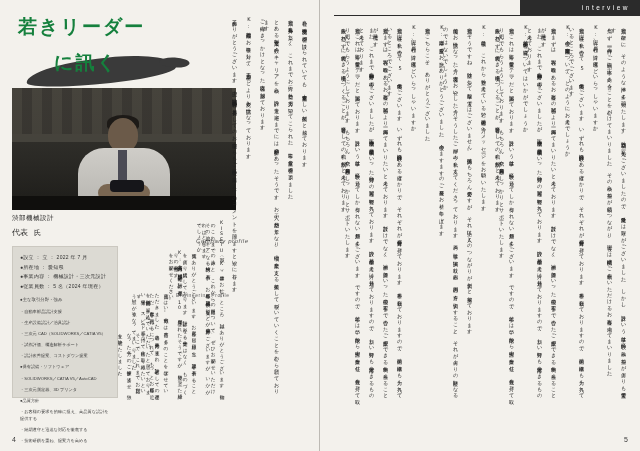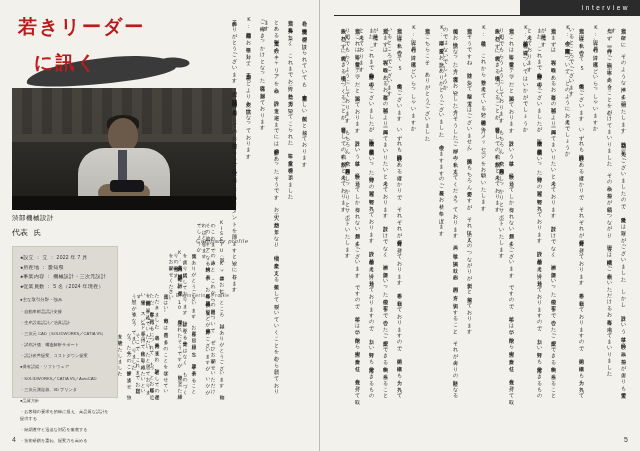--- a/index.html
+++ b/index.html
@@ -23,29 +23,29 @@
     overflow:hidden;
   }
   .page-left{width:320px;border-right:1px solid #bdbab4;}
   .page-right{width:320px;}
 
   
   .hero-title{
     position:absolute;
     left:18px;top:14px;
     width:180px;height:64px;
-    color:#b91c1c;
+    color:#15803d;
   }
   .hero-title .l1{
     font-size:19px;letter-spacing:2px;font-weight:bold;
     white-space:nowrap;
   }
   .hero-title .l2{
     font-size:19px;letter-spacing:2px;font-weight:bold;
-    margin-top:10px;margin-left:16px;white-space:nowrap;
+    margin-top:10px;margin-left:36px;white-space:nowrap;
   }
   .brush{
     position:absolute;left:8px;top:44px;
     width:150px;height:26px;
     background:#2b2b2b;
     border-radius:60% 40% 55% 45% / 70% 60% 40% 30%;
     transform:rotate(-5deg);
     opacity:.92;
   }
   .brush:after{

